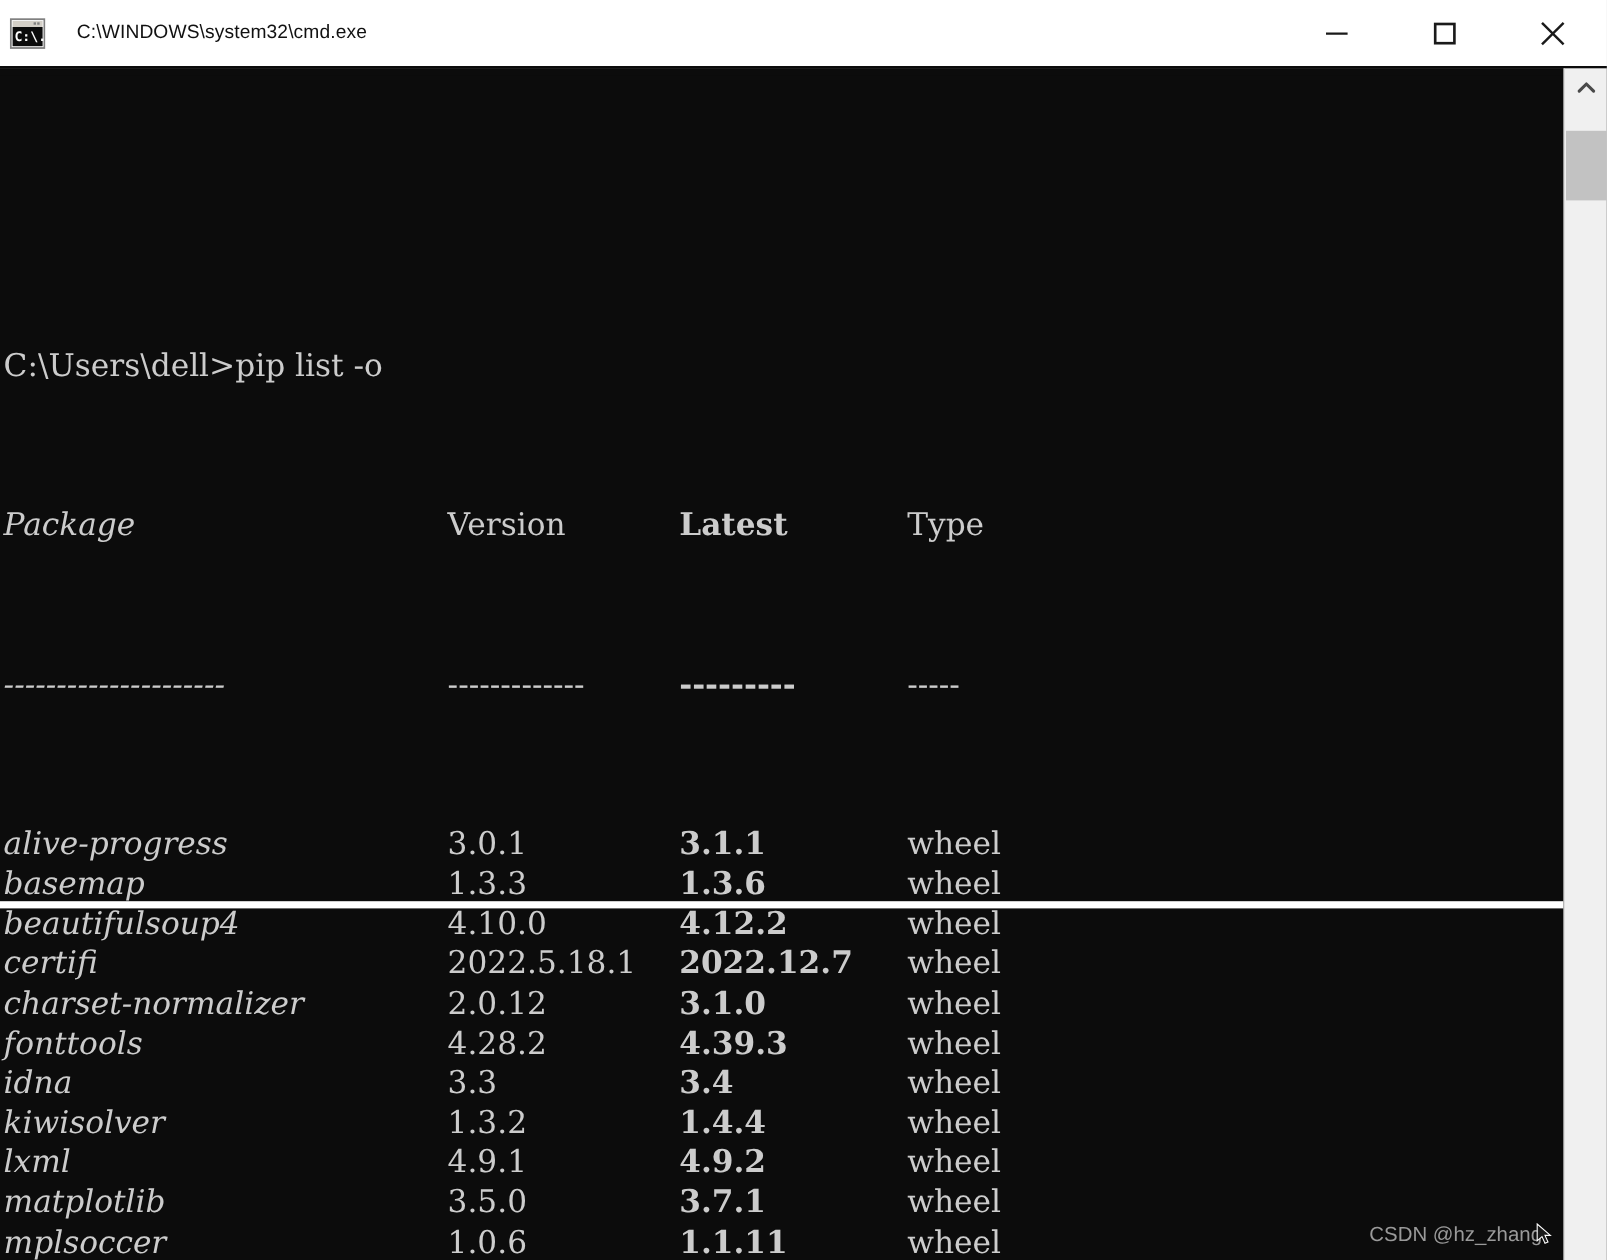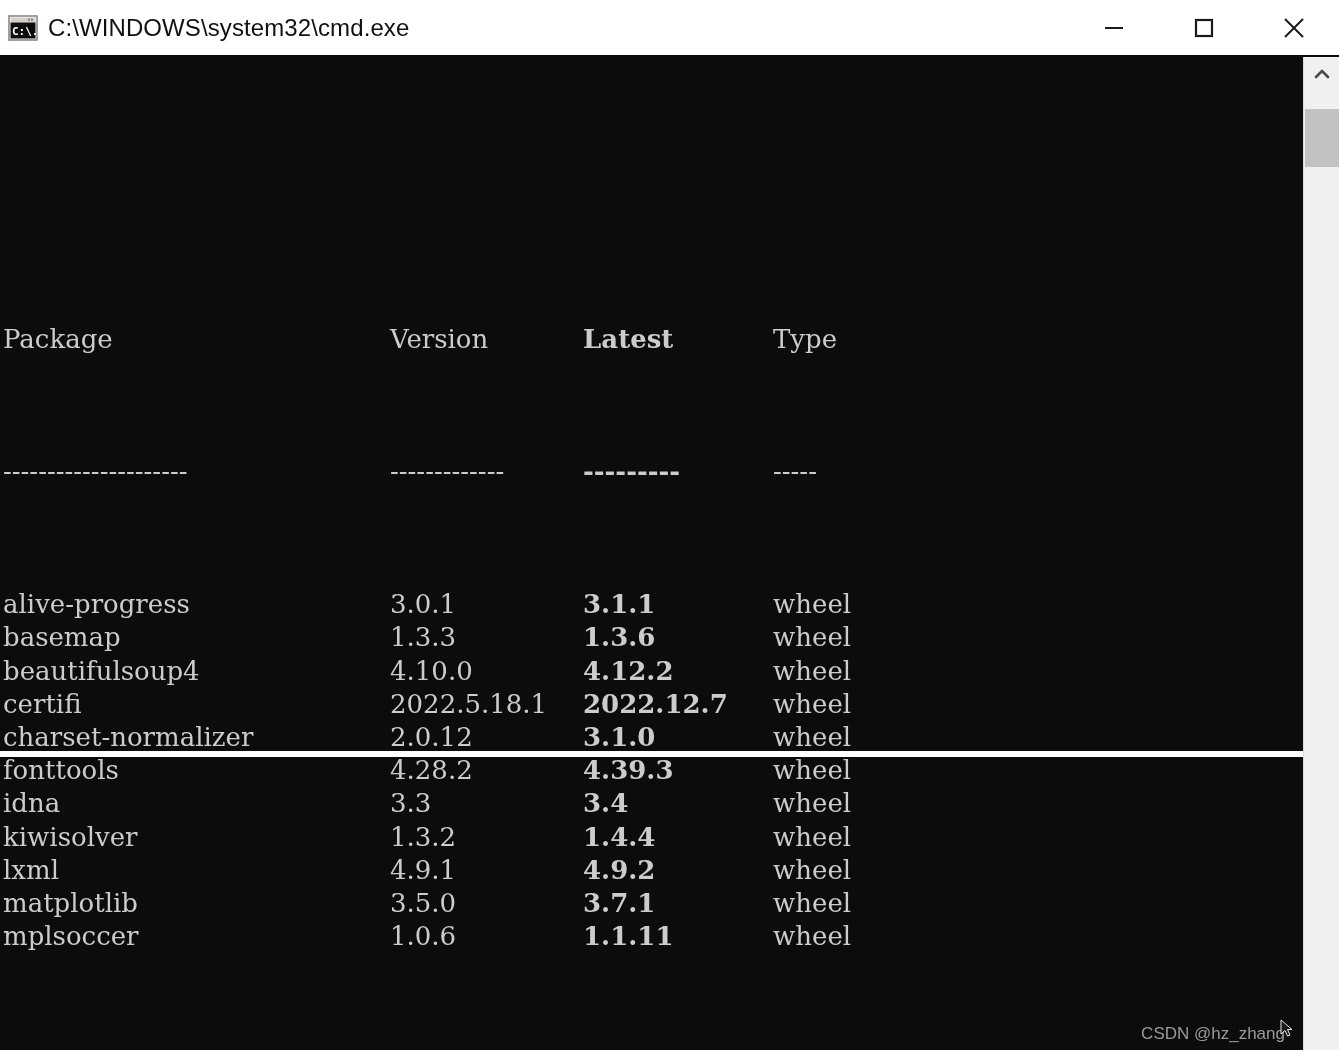--- a/index.html
+++ b/index.html
@@ -44,24 +44,25 @@
   }
   .cmd-icon {
     width: 30px;
     height: 26px;
     flex: 0 0 auto;
     margin-right: 10px;
     position: relative;
   }
   .title-text {
     font-family: "Liberation Sans", sans-serif;
-    font-size: 24px;
+    font-size: 16px;
     color: #111111;
     letter-spacing: 0.1px;
     white-space: nowrap;
+    margin-left: 16px;
   }
   #window-controls {
     display: flex;
     height: 100%;
     flex: 0 0 auto;
   }
   .win-btn {
     width: 90px;
     height: 55px;
     display: flex;
@@ -89,22 +90,22 @@
     font-size: 26px;
     line-height: 33.2px;
     color: #cccccc;
     white-space: pre;
     letter-spacing: 0px;
   }
   .row {
     height: 33.2px;
     white-space: pre;
   }
-  .c-pkg  { display: inline-block; width: 370px; }
-  .c-ver  { display: inline-block; width: 193px; margin-left: 17px; }
+  .c-pkg  { display: inline-block; width: 370px; font-style: italic; }
+  .c-ver  { display: inline-block; width: 193px; }
   .c-lat  { display: inline-block; width: 162px; font-weight: bold; }
   .c-typ  { display: inline-block; margin-left: 28px; }
 
   
   #scroll-artifact {
     position: absolute;
     left: 0;
     top: 694px;
     width: 1303px;
     height: 6px;
@@ -150,21 +151,21 @@
   
   #watermark {
     position: absolute;
     right: 44px;
     bottom: 6px;
     font-family: "Liberation Sans", sans-serif;
     font-size: 17px;
     color: #9a9a9a;
     white-space: nowrap;
     display: flex;
-    align-items: flex-end;
+    align-items: flex-start;
   }
   #wm-cursor {
     margin-left: -6px;
   }
 </style>
 </head>
 <body>
 
 <div id="window">
 
@@ -203,20 +204,21 @@
     </div>
   </div>
 
   <div id="terminal">
     <div id="top-sliver"></div>
 
     <div id="console-text">
 
       <div class="row"> </div>
 
+      <div class="row"><span>C:\Users\dell&gt;pip list -o</span></div>
 
       <div class="row"><span class="c-pkg">Package</span><span class="c-ver">Version</span><span class="c-lat">Latest</span><span class="c-typ">Type</span></div>
 
       <div class="row"><span class="c-pkg">---------------------</span><span class="c-ver">-------------</span><span class="c-lat">---------</span><span class="c-typ">-----</span></div>
 
       <div id="rows-container"><div class="row"><span class="c-pkg">alive-progress</span><span class="c-ver">3.0.1</span><span class="c-lat">3.1.1</span><span class="c-typ">wheel</span></div><div class="row"><span class="c-pkg">basemap</span><span class="c-ver">1.3.3</span><span class="c-lat">1.3.6</span><span class="c-typ">wheel</span></div><div class="row"><span class="c-pkg">beautifulsoup4</span><span class="c-ver">4.10.0</span><span class="c-lat">4.12.2</span><span class="c-typ">wheel</span></div><div class="row"><span class="c-pkg">certifi</span><span class="c-ver">2022.5.18.1</span><span class="c-lat">2022.12.7</span><span class="c-typ">wheel</span></div><div class="row"><span class="c-pkg">charset-normalizer</span><span class="c-ver">2.0.12</span><span class="c-lat">3.1.0</span><span class="c-typ">wheel</span></div><div class="row"><span class="c-pkg">fonttools</span><span class="c-ver">4.28.2</span><span class="c-lat">4.39.3</span><span class="c-typ">wheel</span></div><div class="row"><span class="c-pkg">idna</span><span class="c-ver">3.3</span><span class="c-lat">3.4</span><span class="c-typ">wheel</span></div><div class="row"><span class="c-pkg">kiwisolver</span><span class="c-ver">1.3.2</span><span class="c-lat">1.4.4</span><span class="c-typ">wheel</span></div><div class="row"><span class="c-pkg">lxml</span><span class="c-ver">4.9.1</span><span class="c-lat">4.9.2</span><span class="c-typ">wheel</span></div><div class="row"><span class="c-pkg">matplotlib</span><span class="c-ver">3.5.0</span><span class="c-lat">3.7.1</span><span class="c-typ">wheel</span></div><div class="row"><span class="c-pkg">mplsoccer</span><span class="c-ver">1.0.6</span><span class="c-lat">1.1.11</span><span class="c-typ">wheel</span></div></div>
 
       
 
       

